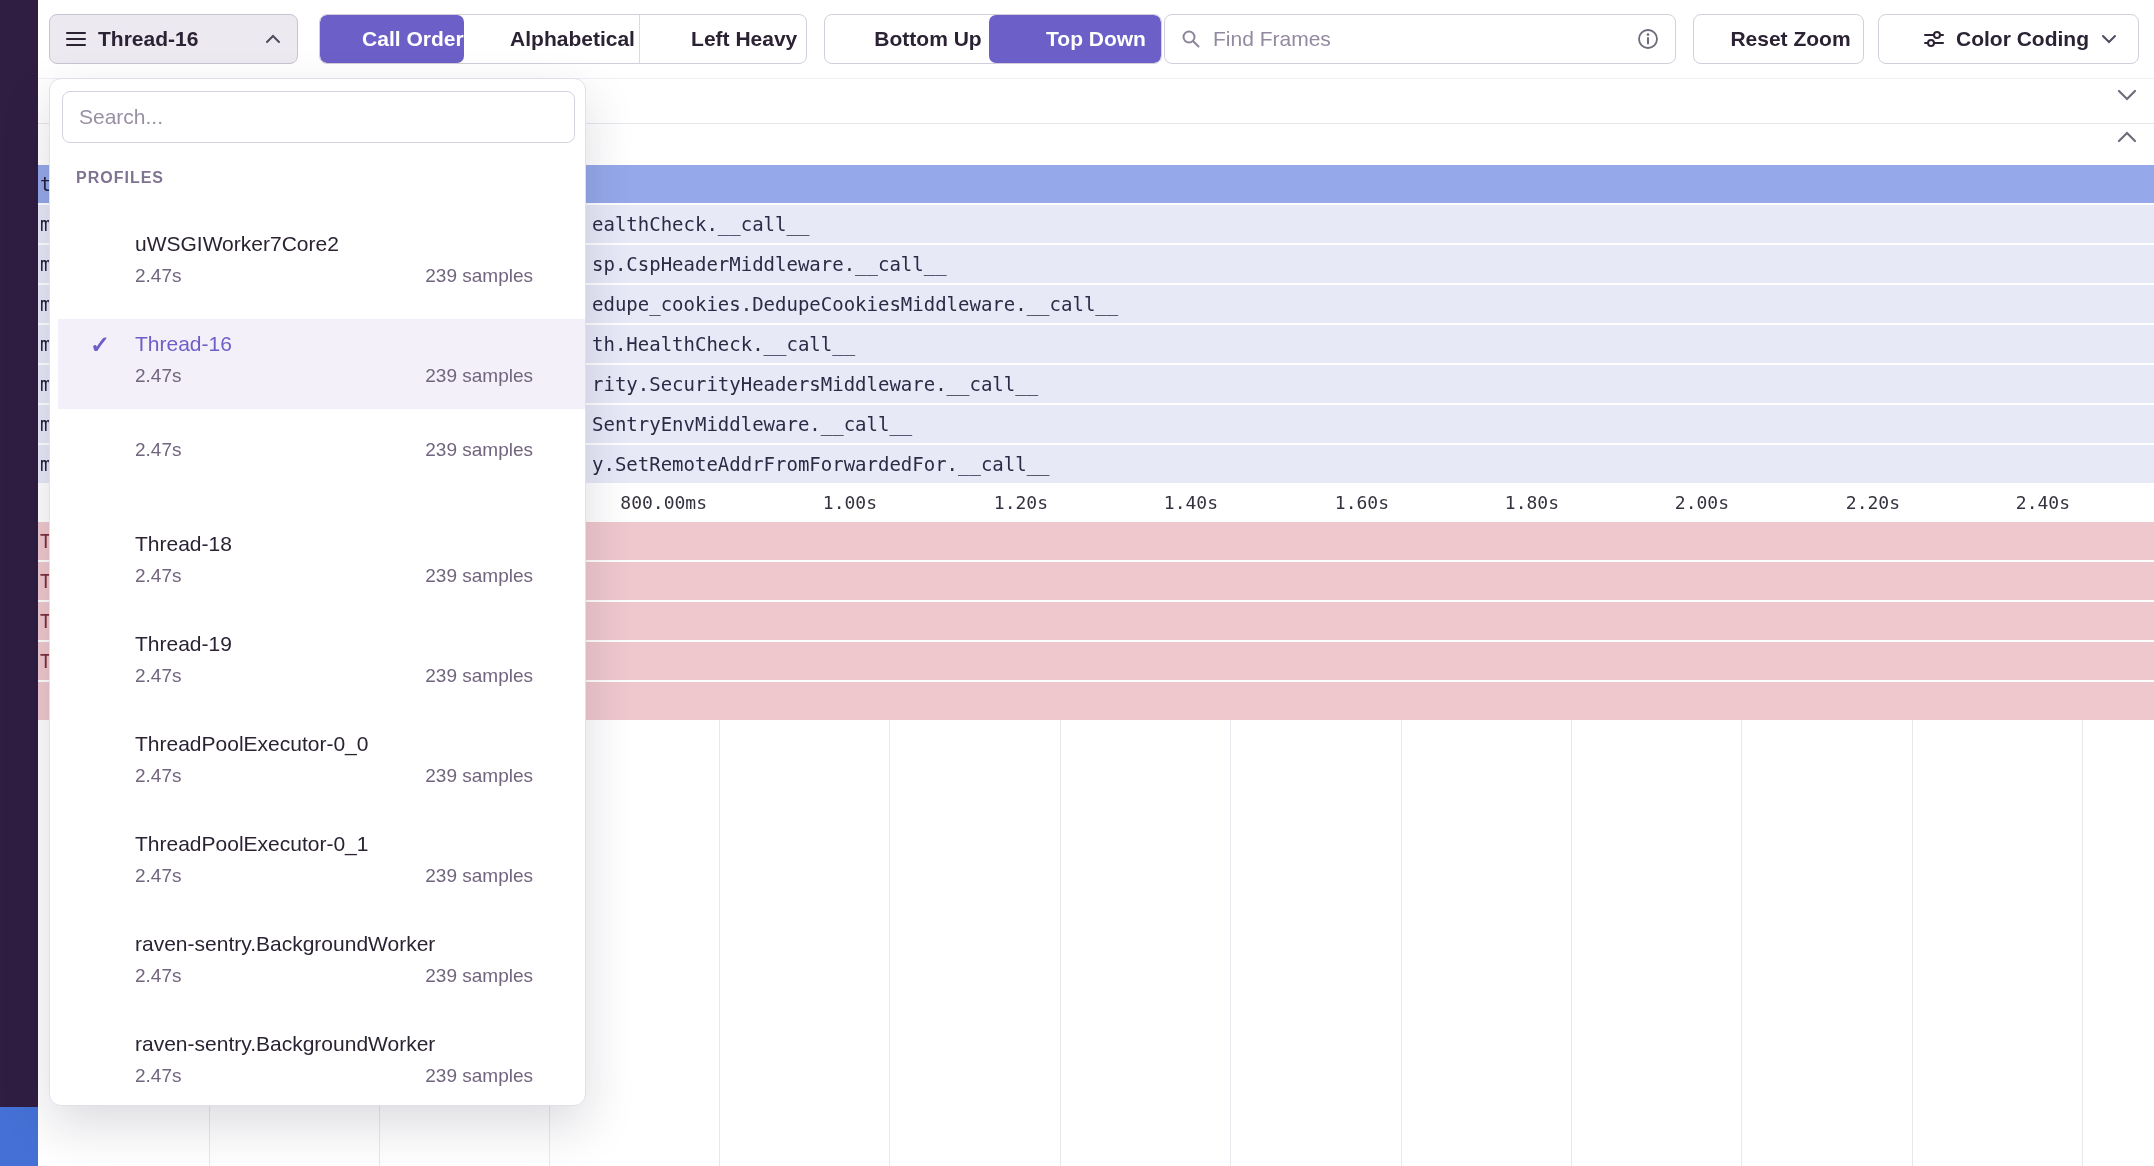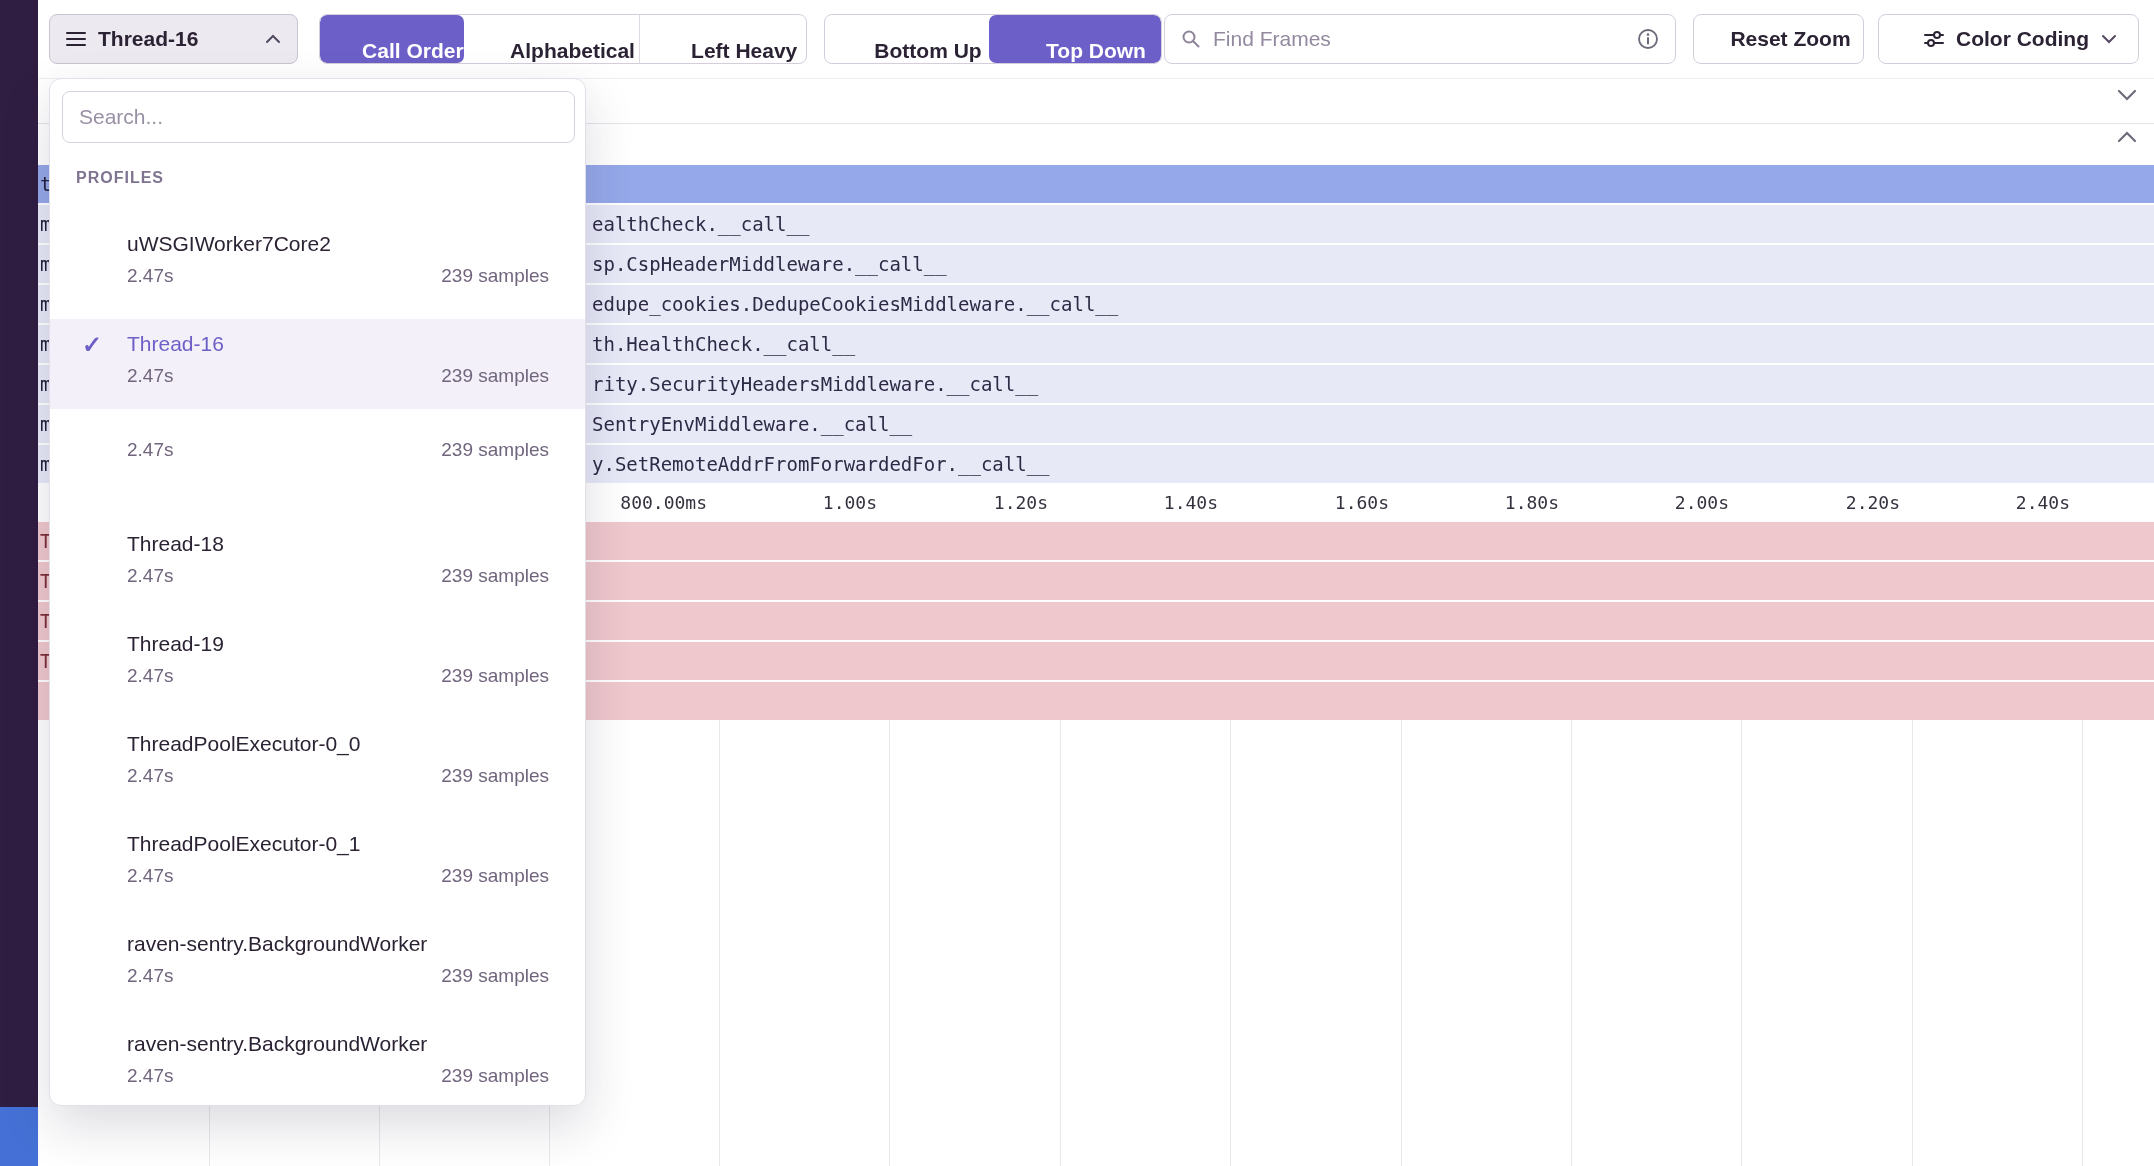--- a/index.html
+++ b/index.html
@@ -40,42 +40,42 @@
   
   .toolbar{position:absolute;left:0;top:0;right:0;height:78px;background:#fff;z-index:20;
            border-bottom:1px solid #f1eef5;}
   .tb{position:absolute;top:14px;height:50px;box-sizing:border-box;display:flex;align-items:center;
       border:1px solid #d4cedb;border-radius:8px;background:#fff;font-size:21px;font-weight:700;color:#2b2233;padding-left:24px;}
   .trigger{left:49px;width:249px;background:#ece9f1;border-color:#c9c3d2;padding:0 16px;gap:12px;}
   .trigger .t-label{flex:1;}
   .seg-group{padding:0;overflow:hidden;}
   .group-sort{left:319px;width:488px;}
   .group-dir{left:824px;width:338px;}
-  .seg{height:100%;display:flex;align-items:flex-end;justify-content:center;box-sizing:border-box;padding-left:42px;}
+  .seg{height:100%;display:flex;align-items:center;justify-content:center;box-sizing:border-box;padding-left:42px;}
   .seg.active{background:#6C5FC7;color:#fff;border-radius:7px;}
   .seg-divider{width:1px;height:100%;background:#ddd8e2;}
   .search-box{left:1164px;width:512px;padding:0 16px;gap:10px;font-weight:400;}
   .search-box input{border:none;outline:none;flex:1;font-size:21px;font-family:inherit;
                     color:#2b2233;background:transparent;}
   .search-box input::placeholder{color:#938aa0;}
   .btn-reset{left:1693px;width:171px;justify-content:center;}
   .btn-color{left:1878px;width:261px;justify-content:center;gap:12px;}
 
   
   .panel{position:absolute;left:49px;top:78px;width:537px;height:1028px;box-sizing:border-box;
          background:#fff;border:1px solid #e3dfe9;border-radius:12px;z-index:40;
          box-shadow:0 20px 50px rgba(40,30,60,.16);overflow:hidden;text-decoration:underline;}
   .panel-search{position:absolute;left:12px;right:12px;top:12px;height:52px;box-sizing:border-box;
                 border:1px solid #d7d1de;border-radius:8px;padding:0 16px;width:513px;
                 font-size:21px;font-family:inherit;color:#2b2233;outline:none;}
   .panel-search::placeholder{color:#9a90a5;}
   .section-label{position:absolute;left:26px;top:90px;font-size:16px;font-weight:700;
                  letter-spacing:1px;color:#7f7391;}
   .items{position:absolute;left:0;right:0;top:140px;}
-  .item{position:relative;height:90px;margin-bottom:10px;box-sizing:border-box;padding:12px 36px 0 77px;}
+  .item{position:relative;height:90px;margin-bottom:10px;box-sizing:border-box;padding:12px 52px 0 77px;margin-left:8px;}
   .item.selected{background:#f3f0f9;}
   .item-name{font-size:21px;color:#2b2233;line-height:26px;white-space:nowrap;overflow:hidden;}
   .item.selected .item-name{color:#6d5fc7;}
   .item-meta{display:flex;justify-content:space-between;margin-top:8px;font-size:19px;color:#71657e;}
   .item-check{position:absolute;left:32px;top:12px;font-size:24px;font-weight:700;color:#6d5fc7;}
   svg{display:block;}
 </style>
 </head>
 <body>
 

